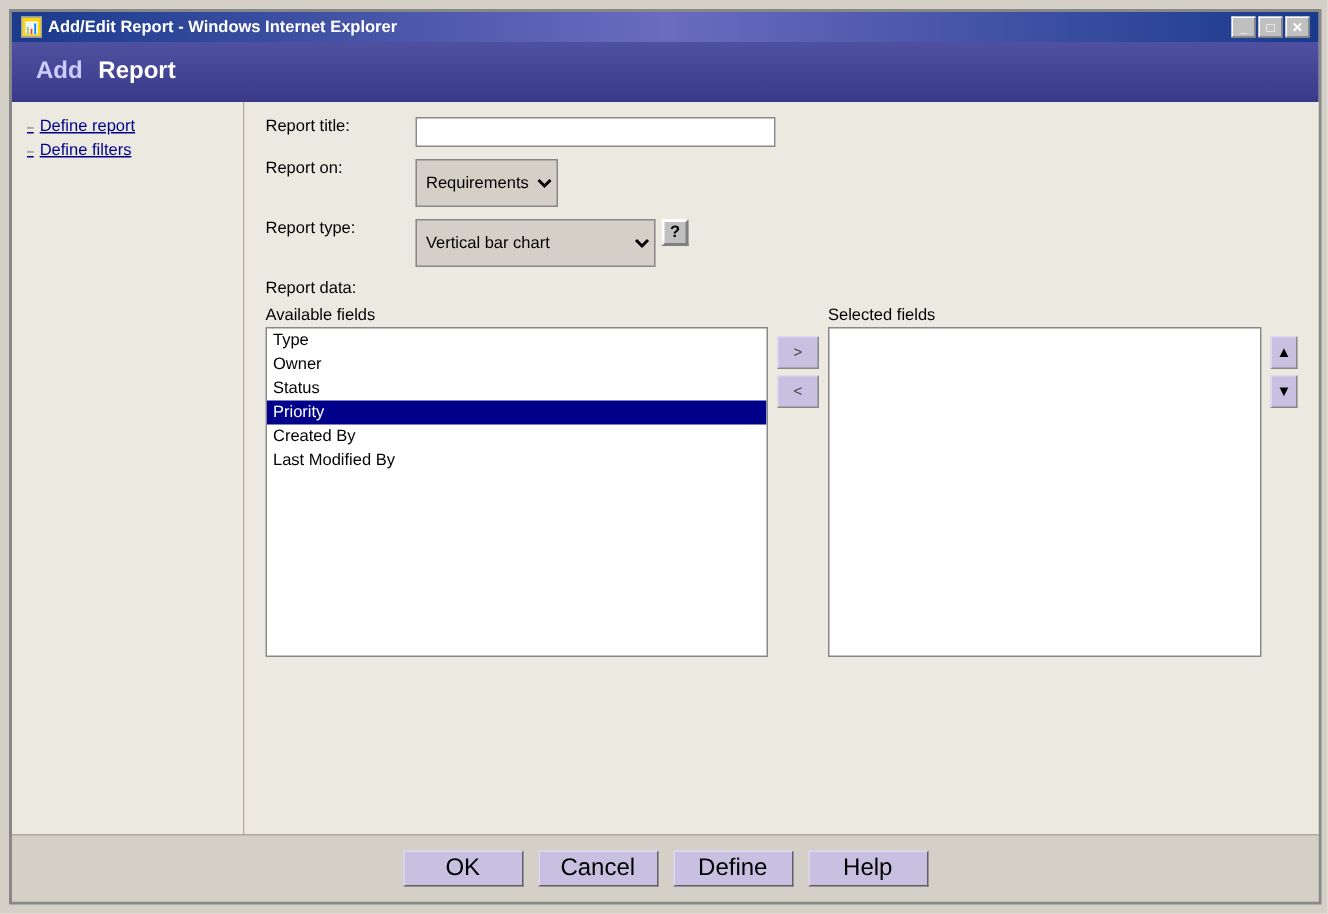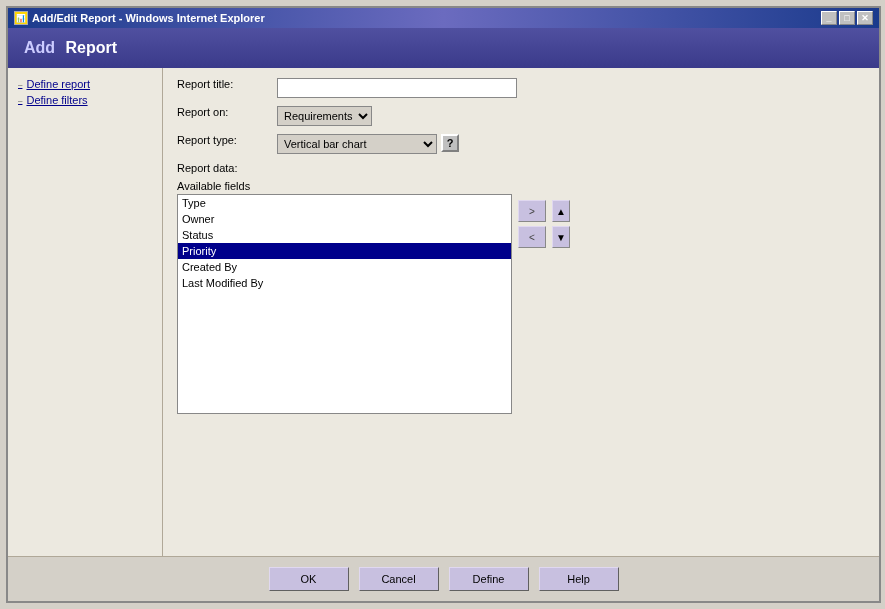--- a/index.html
+++ b/index.html
@@ -147,21 +147,21 @@
       height: 20px;
       font-size: 11px;
       padding: 1px 3px;
     }
 
     .report-title-input {
       width: 240px;
     }
 
     .select-control {
-      height: 20px;
+      height: 32px;
       font-size: 11px;
       border: 1px solid #888;
       background: #d4d0c8;
       padding: 0 2px;
     }
 
     .help-icon {
       width: 18px;
       height: 18px;
       background: #c0c0c0;
@@ -283,21 +283,21 @@
 
     .footer-btn {
       width: 80px;
       height: 24px;
       background: #c8c0e0;
       border: 1px solid #888;
       border-top-color: #e0d8f0;
       border-left-color: #e0d8f0;
       border-right-color: #606060;
       border-bottom-color: #606060;
-      font-size: 11px;
+      font-size: 16px;
       cursor: pointer;
       color: #000;
     }
   </style>
 </head>
 <body>
 
 <div class="window">
 
   <div class="title-bar">
@@ -372,20 +372,24 @@
             <div class="field-item">Created By</div>
             <div class="field-item">Last Modified By</div>
           </div>
         </div>
 
         <div class="transfer-buttons">
           <button class="transfer-btn">&gt;</button>
           <button class="transfer-btn">&lt;</button>
         </div>
 
+        <div style="flex:1;">
+          <div class="fields-box-title">Selected fields</div>
+          <div class="selected-fields-box"></div>
+        </div>
 
         <div class="order-buttons">
           <button class="order-btn">▲</button>
           <button class="order-btn">▼</button>
         </div>
 
       </div>
 
     </div>
   </div>

